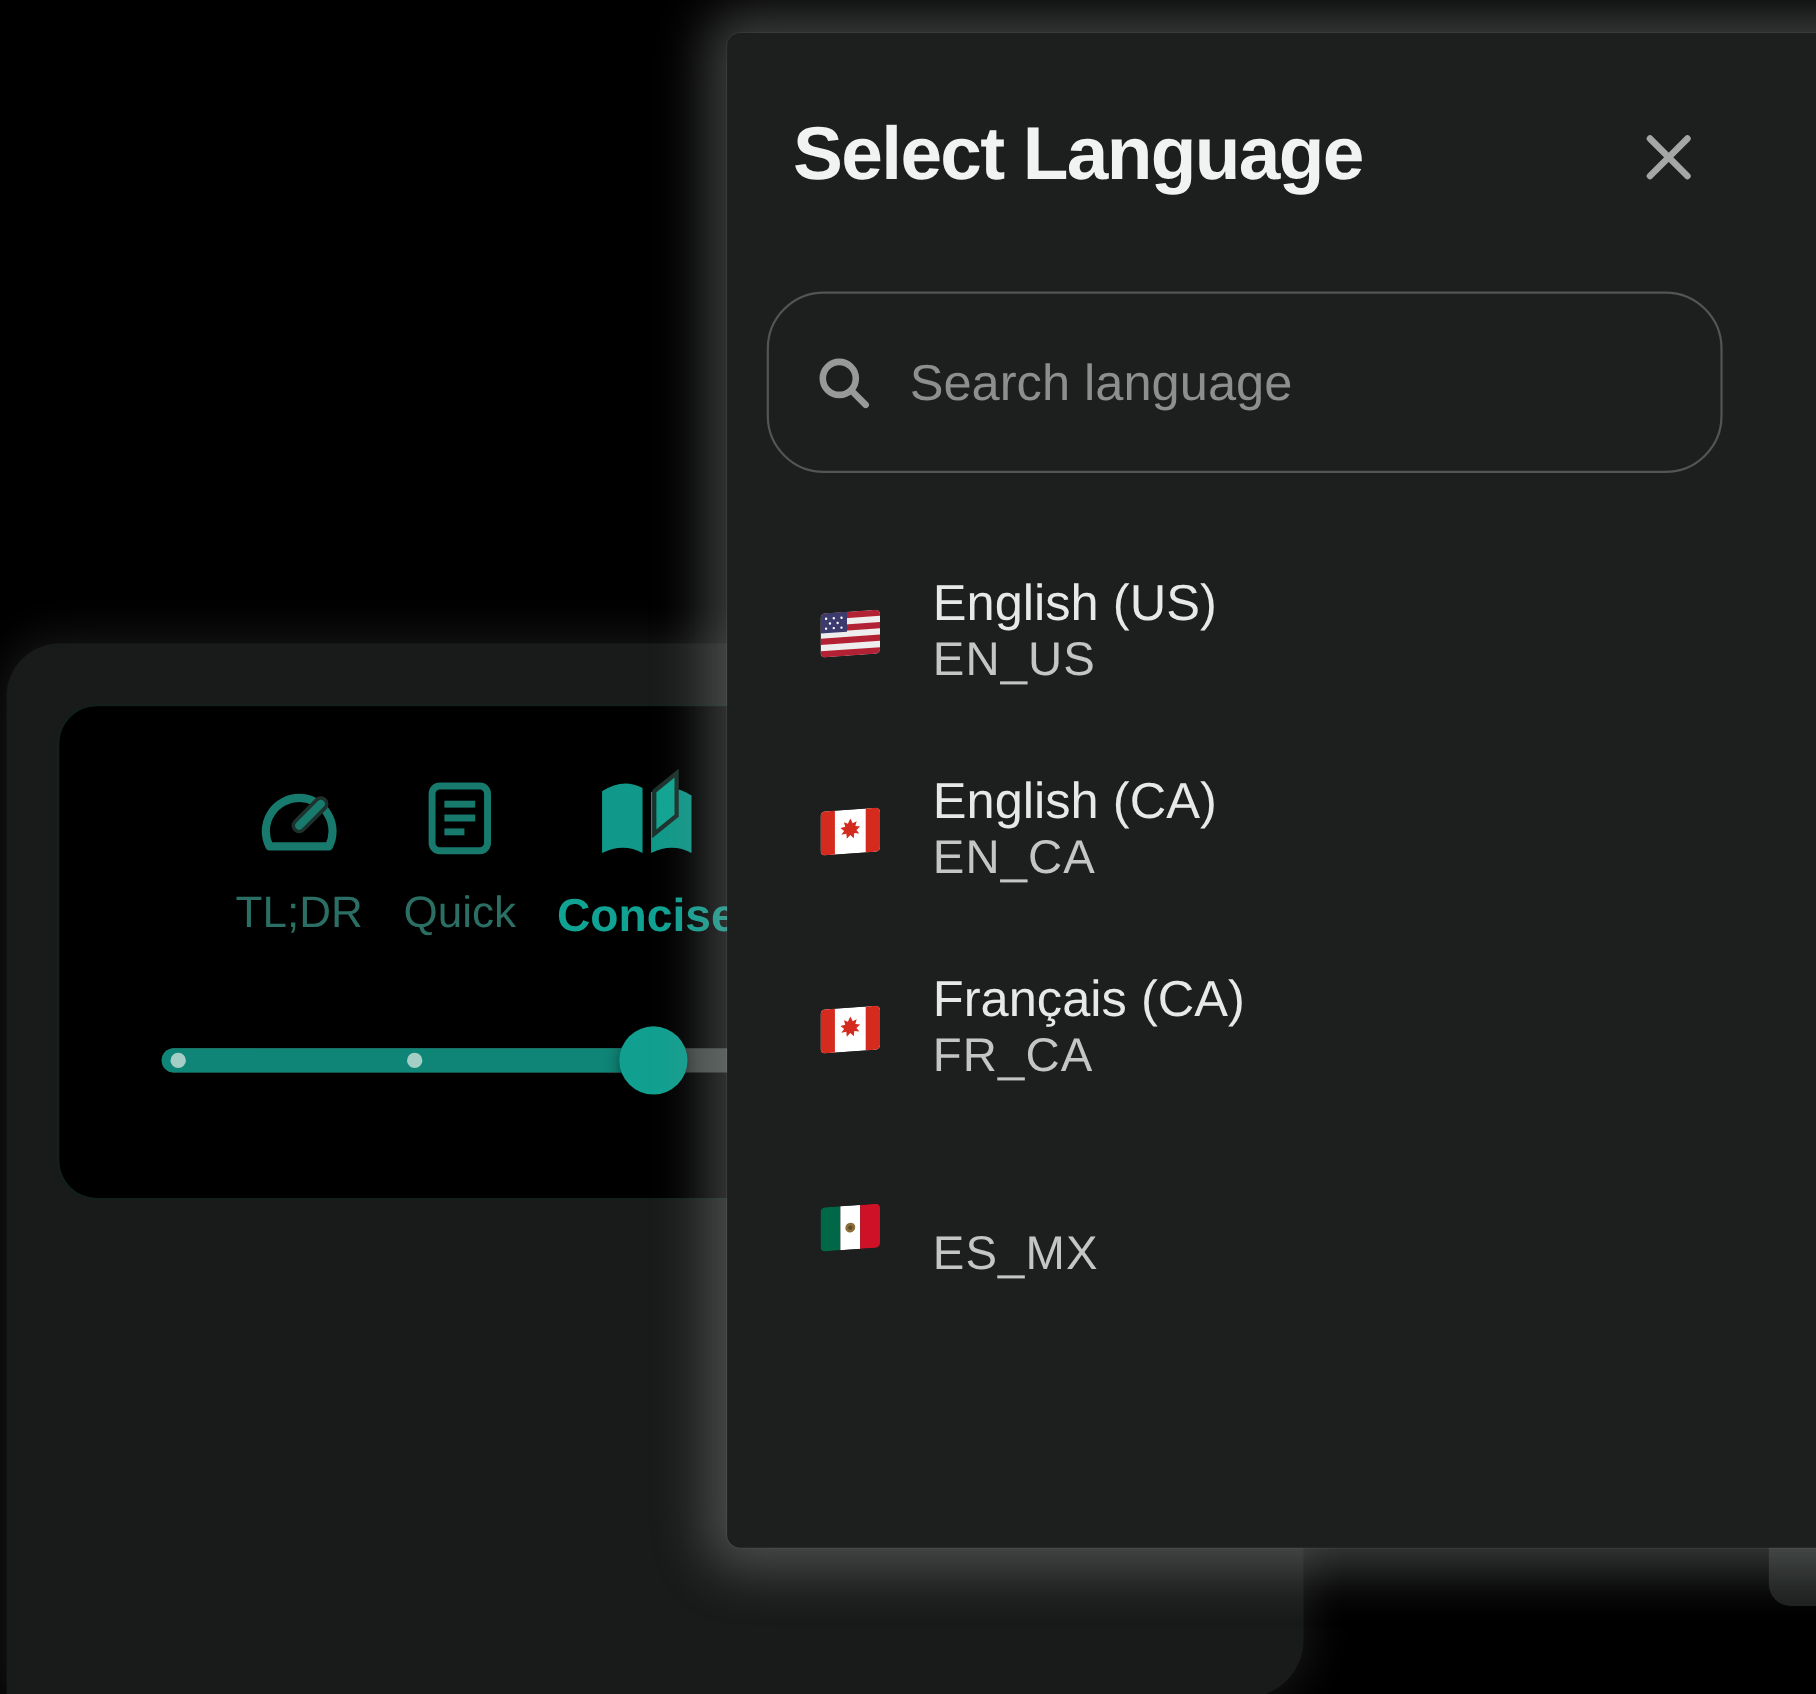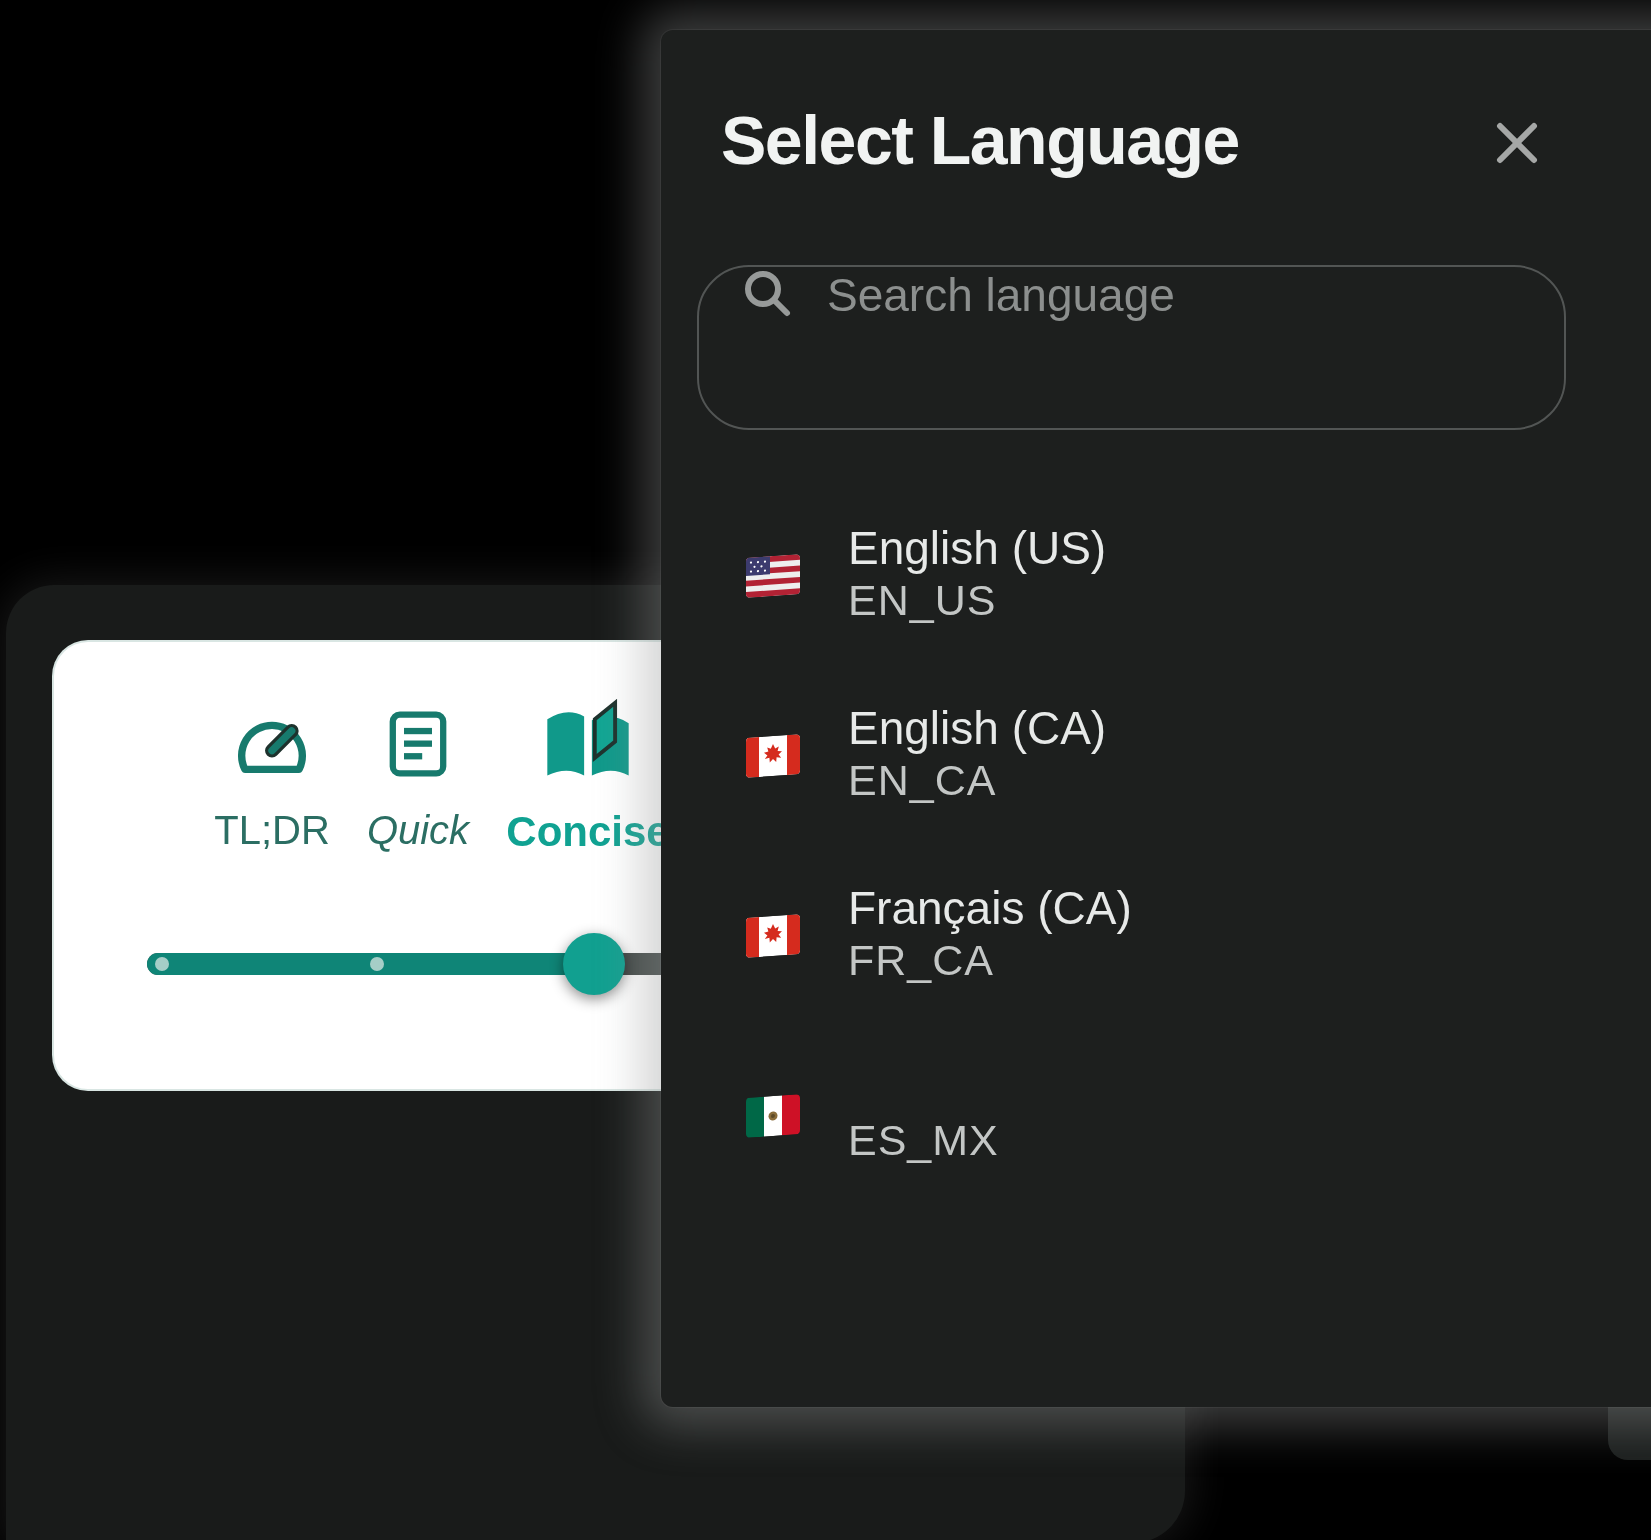--- a/index.html
+++ b/index.html
@@ -4,21 +4,21 @@
 <style>
   html,body{margin:0;padding:0;background:#000;}
   #stage{position:relative;width:1651px;height:1540px;background:#000;overflow:hidden;
          font-family:"Liberation Sans", sans-serif;}
 
   
   .sheet{position:absolute;left:6px;top:585px;width:1179px;height:958px;
          background:#191b1a;border-radius:48px 48px 52px 0;
          box-shadow:0 0 40px 6px rgba(140,145,143,0.16);}
   .panel{position:absolute;left:46px;top:55px;width:1087px;height:447px;
-         background:#ffffff;border:2px solid rgba(84,140,128,0.22);border-radius:36px;}
+         background:#000000;border:2px solid rgba(84,140,128,0.22);border-radius:36px;}
 
   .opt{position:absolute;top:52px;width:170px;display:flex;flex-direction:column;align-items:center;gap:14px;cursor:pointer;}
   .opt .ic{width:100px;height:100px;display:flex;align-items:center;justify-content:center;}
   .opt .lbl{font-size:40px;color:#2b6e63;white-space:nowrap;}
   .opt.active .lbl{color:#10a292;font-weight:bold;font-size:42px;}
 
   
   .slider{position:absolute;left:0;top:0;}
   .track{position:absolute;left:93px;top:311px;width:890px;height:22px;background:#454c4a;border-radius:11px;}
   .track-fill{position:absolute;left:93px;top:311px;width:447px;height:22px;background:#0f8577;border-radius:11px;}
@@ -39,21 +39,21 @@
   .modal{position:absolute;left:661px;top:30px;width:1137px;height:1377px;
          background:#1d1f1e;border-radius:12px;
          box-shadow:0 0 0 1px rgba(255,255,255,0.05),0 0 46px 20px rgba(148,151,150,0.40);}
   .modal-title{position:absolute;left:60px;top:76px;font-size:68px;font-weight:bold;
                letter-spacing:-1.5px;color:#f1f3f2;line-height:1;}
   .close-btn{position:absolute;left:826px;top:85px;width:60px;height:60px;display:flex;
              align-items:center;justify-content:center;cursor:pointer;}
 
   .searchbox{position:absolute;left:36px;top:235px;width:869px;height:165px;
              border:2px solid #525554;border-radius:52px;box-sizing:border-box;
-             display:flex;align-items:flex-start;}
+             display:flex;align-items:center;}
   .search-ic{margin-left:42px;flex:0 0 auto;width:52px;height:52px;}
   .searchbox input{flex:1;margin-left:32px;margin-right:40px;background:transparent;border:none;outline:none;
              font-family:"Liberation Sans",sans-serif;font-size:46px;color:#d7d9d8;}
   .searchbox input::placeholder{color:#8c8f8e;opacity:1;}
 
   .lang-row{position:absolute;left:0;width:952px;height:110px;cursor:pointer;}
   .lang-flag{position:absolute;left:85px;top:35px;width:54px;height:40px;}
   .lang-flag svg{display:block;border-radius:4px;transform:skewY(-4deg);}
   .lang-name{position:absolute;left:187px;top:0;height:55px;line-height:55px;font-size:46px;color:#e7e9e8;}
   .lang-code{position:absolute;left:187px;top:55px;height:48px;line-height:48px;font-size:43px;color:#c3c6c5;letter-spacing:1px;}
@@ -71,21 +71,21 @@
         <span class="ic">
           <svg width="82" height="74" viewBox="0 0 100 90">
             <path d="M17,76 A37,37 0 1 1 83,76 Z" fill="none" stroke="#177a6d" stroke-width="9" stroke-linejoin="round"></path>
             <line x1="50" y1="53" x2="74" y2="29" stroke="#1e322d" stroke-width="17" stroke-linecap="round"></line>
             <line x1="50" y1="53" x2="74" y2="29" stroke="#177a6d" stroke-width="9" stroke-linecap="round"></line>
           </svg>
         </span>
         <span class="lbl">TL;DR</span>
       </div>
 
-      <div class="opt" style="left:279px;font-style:italic;">
+      <div class="opt" style="left:279px;">
         <span class="ic">
           <svg width="70" height="70" viewBox="0 0 100 100">
             <rect x="14" y="8" width="72" height="84" rx="10" fill="none" stroke="#177a6d" stroke-width="9"></rect>
             <rect x="30" y="27" width="40" height="9" fill="#177a6d"></rect>
             <rect x="30" y="45" width="40" height="9" fill="#177a6d"></rect>
             <rect x="30" y="63" width="26" height="9" fill="#177a6d"></rect>
           </svg>
         </span>
         <span class="lbl">Quick</span>
       </div>

